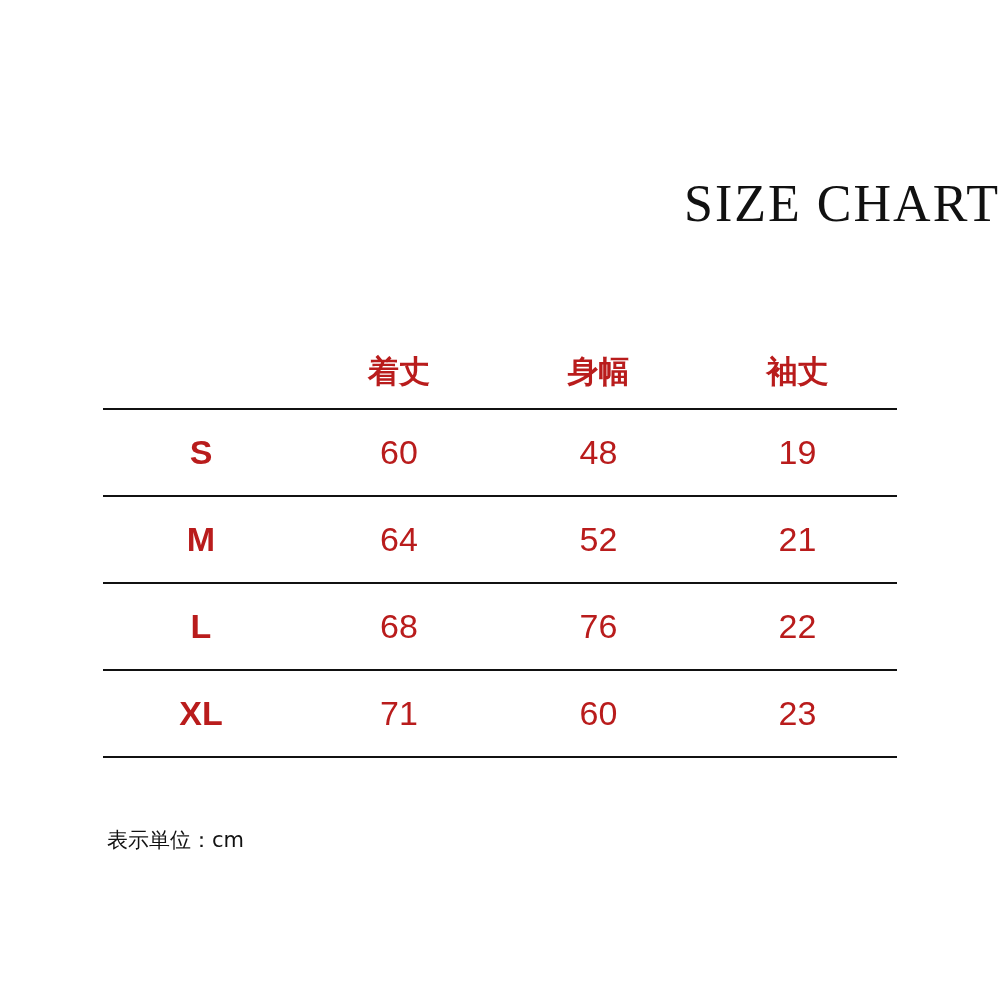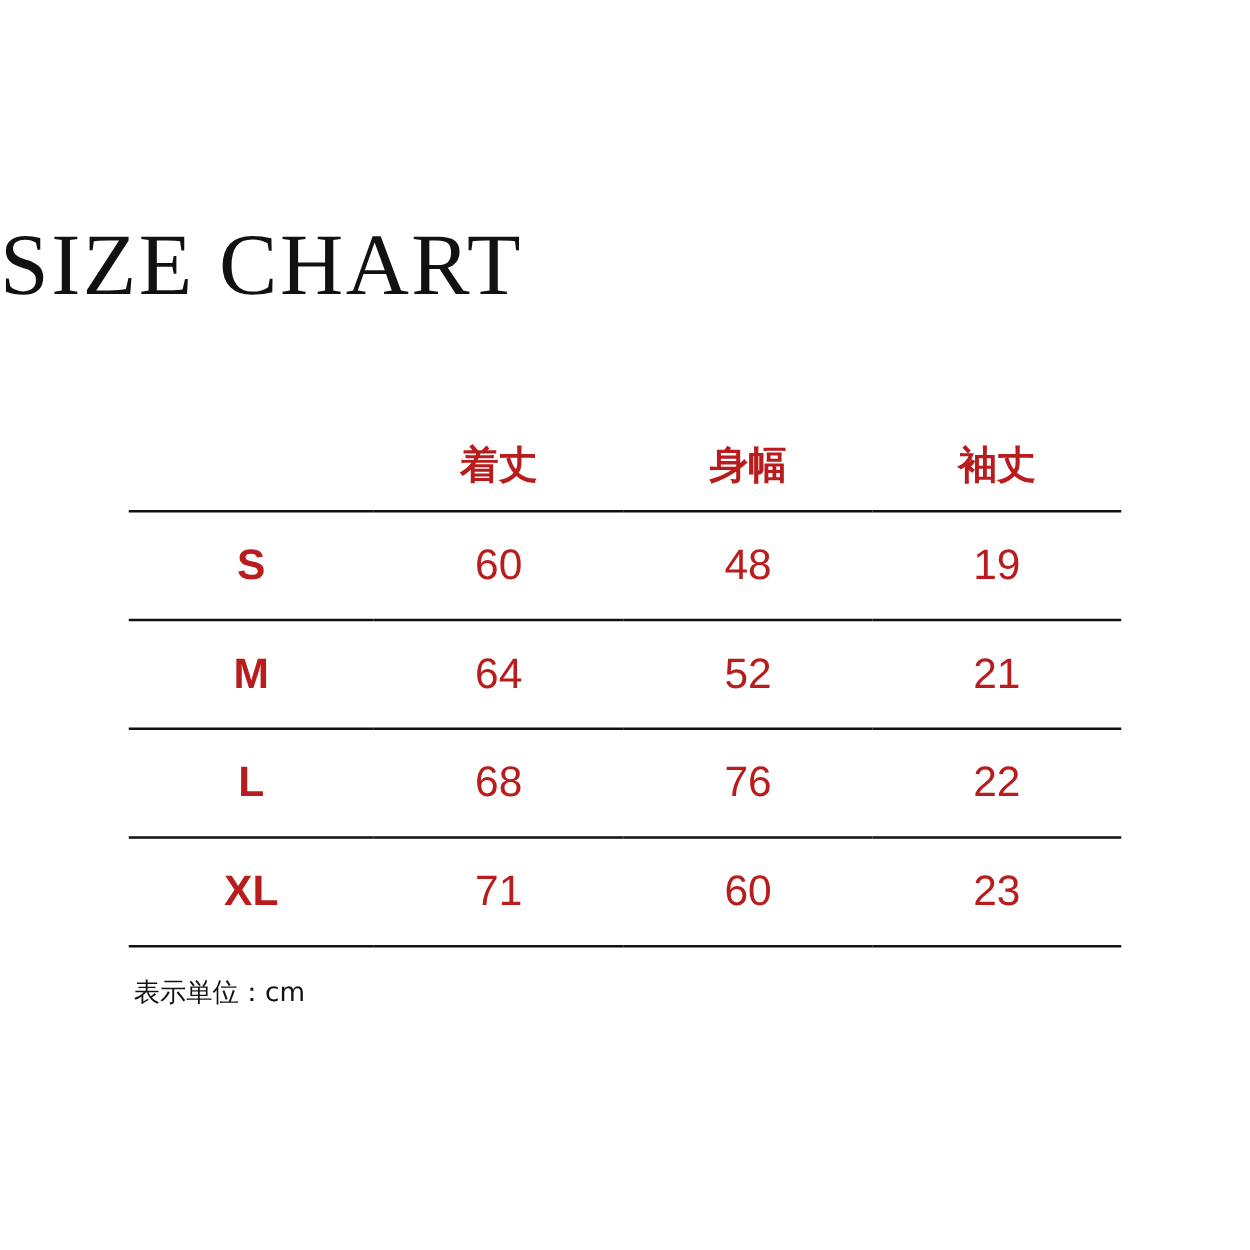--- a/index.html
+++ b/index.html
@@ -18,23 +18,23 @@
     position: relative;
     width: 1000px;
     height: 1000px;
     box-sizing: border-box;
   }
   .title {
     position: absolute;
     top: 178px;
     left: 0;
     width: 1000px;
-    text-align: left;
+    text-align: right;
     font-family: "Liberation Serif", serif;
-    font-size: 70px;
+    font-size: 52px;
     line-height: 1;
     letter-spacing: 2px;
     color: #111111;
     font-weight: 400;
   }
   .table-wrap {
     position: absolute;
     top: 336px;
     left: 103px;
     width: 794px;
@@ -89,20 +89,21 @@
     width: 800px;
     display: flex;
     align-items: baseline;
     font-family: "DejaVu Sans", sans-serif;
     font-size: 21px;
     color: #111111;
     white-space: nowrap;
   }
   .footnotes .unit {
     margin-right: 42px;
+    margin-top: 46px;
   }
 </style>
 </head>
 <body>
 
 <div class="page">
 
   <div class="title">SIZE CHART</div>
 
   <div class="table-wrap">

